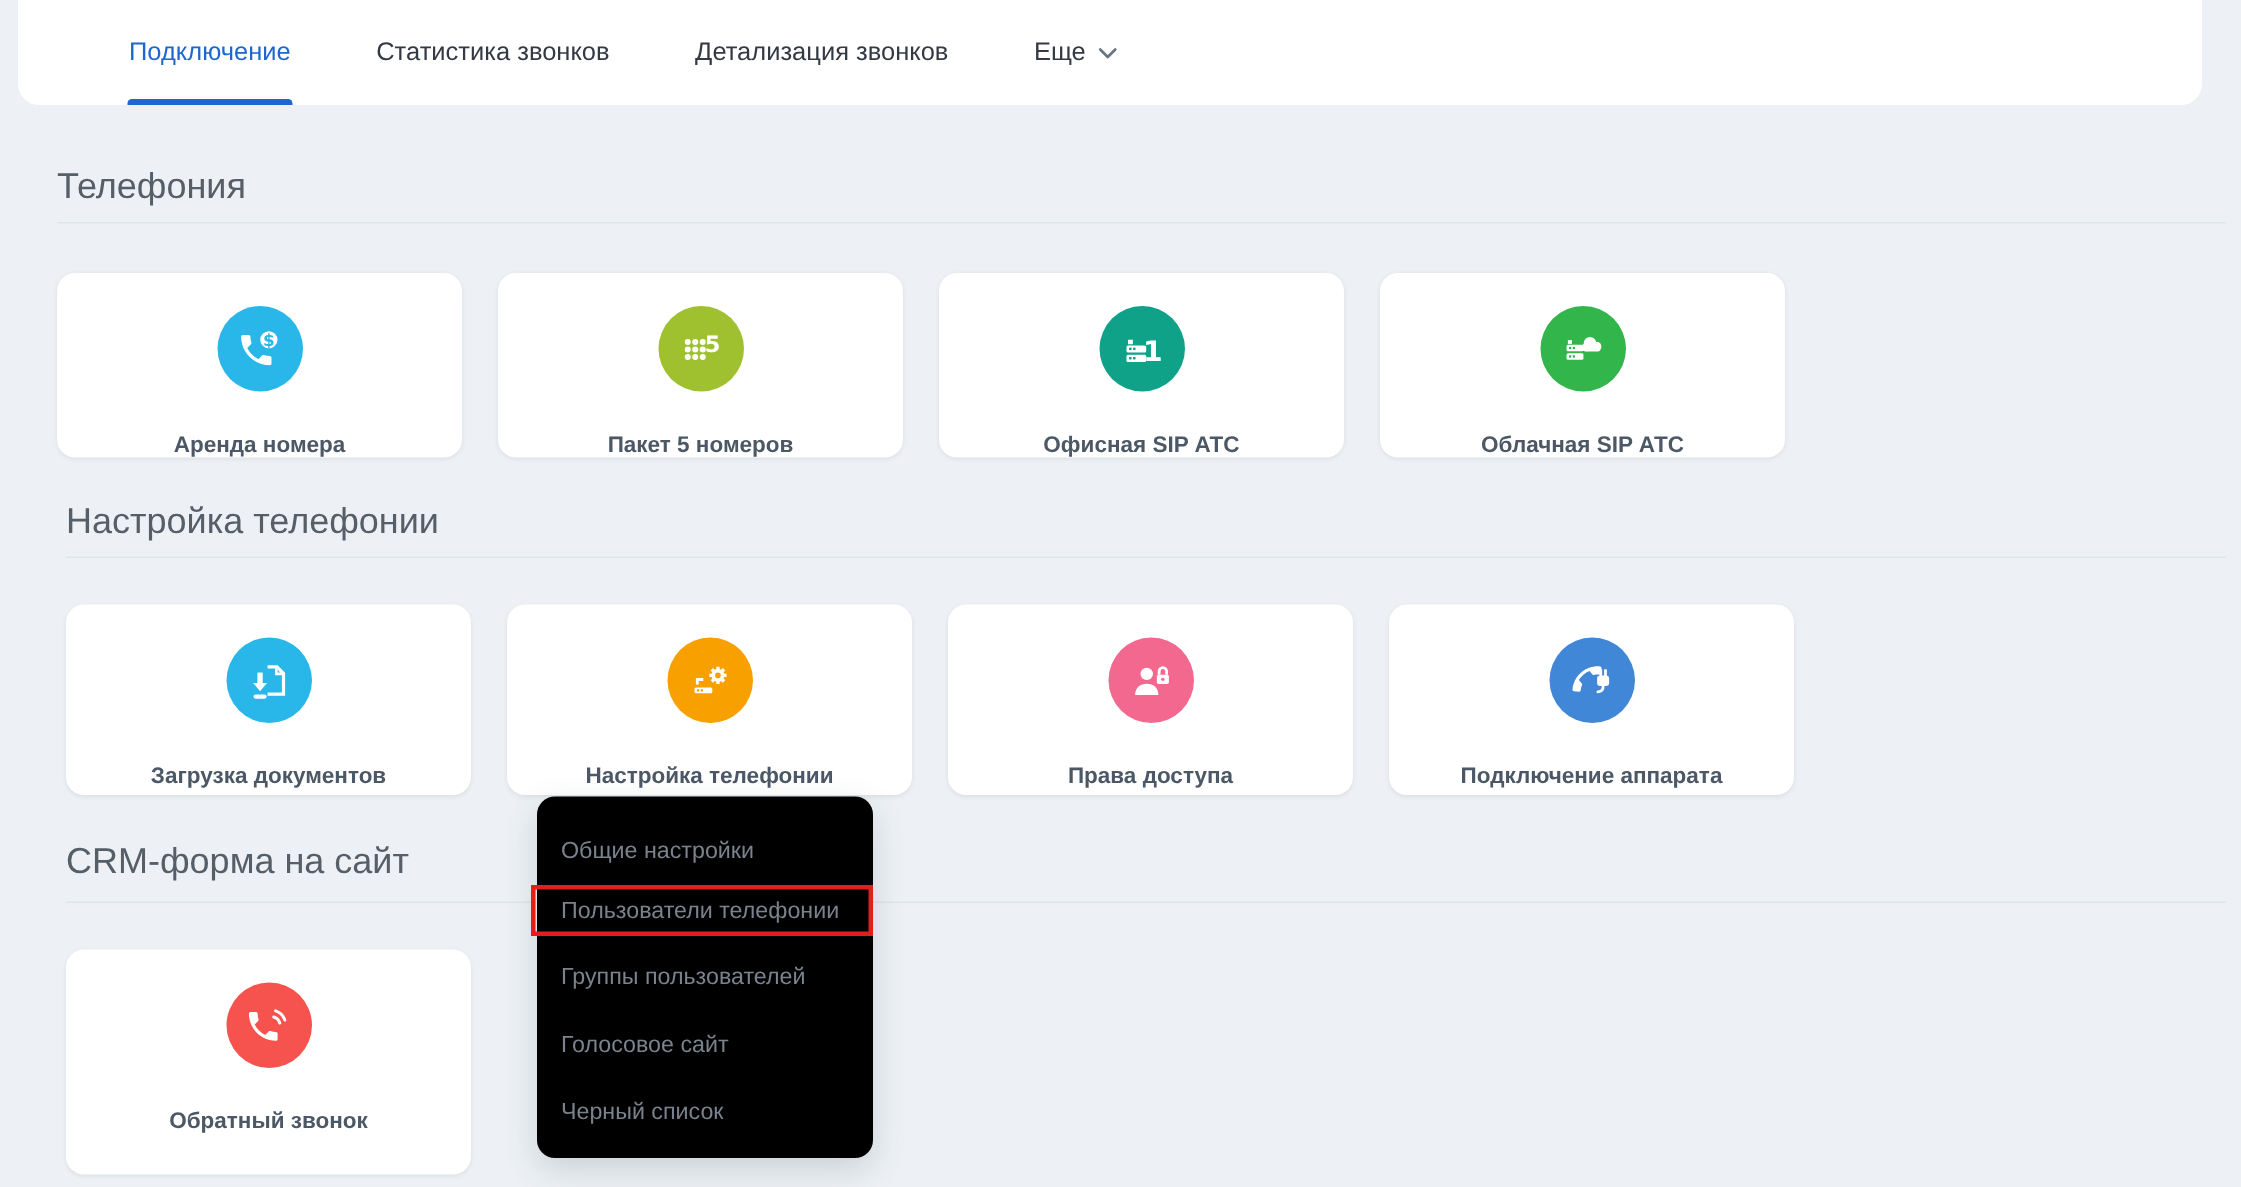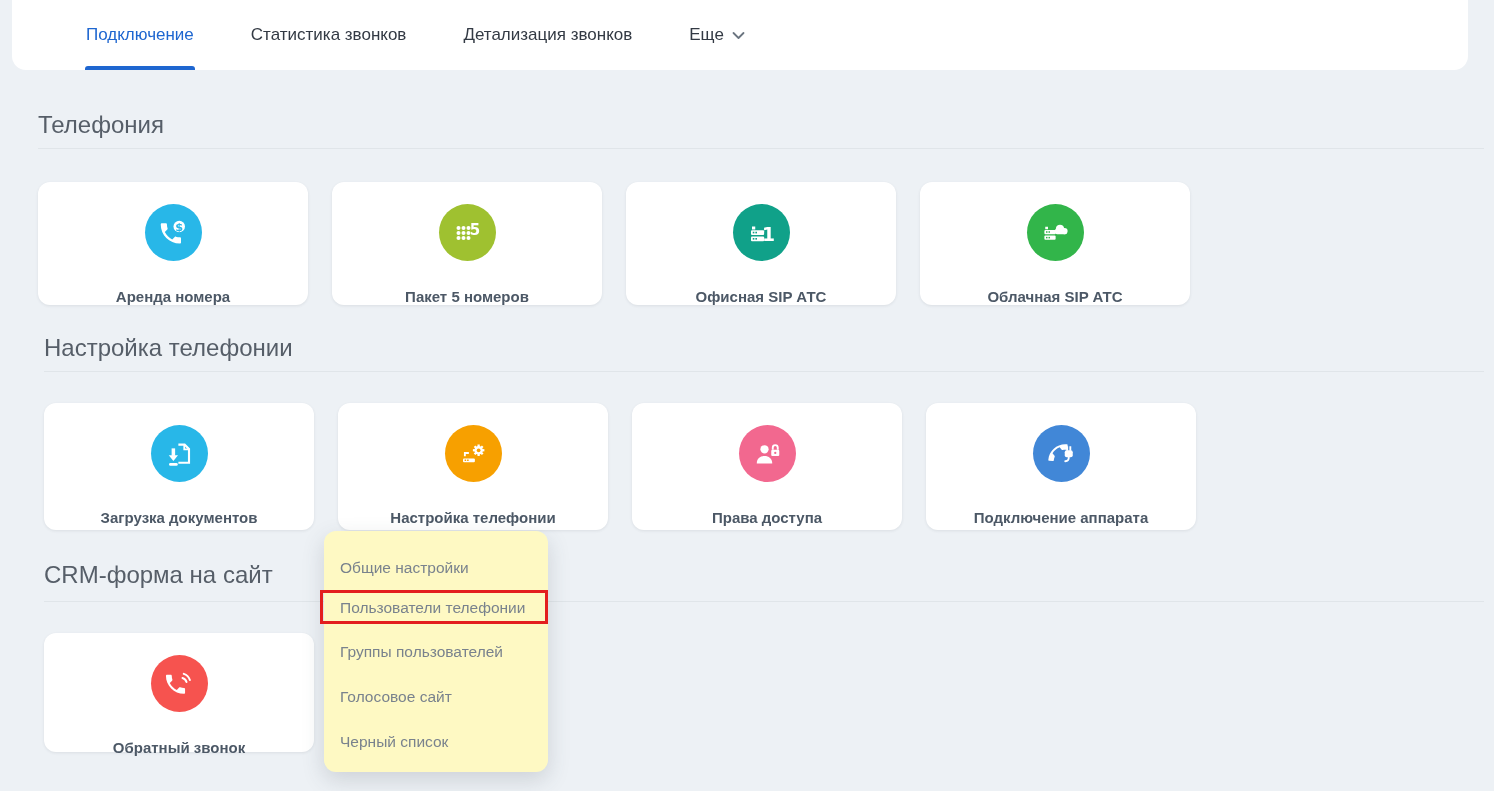--- a/index.html
+++ b/index.html
@@ -34,35 +34,35 @@
 
   .cards-row { position:absolute; display:flex; gap:24px; }
   .card {
     width:270px; background:#ffffff; border-radius:12px;
     box-shadow:0 1px 3px rgba(55,65,80,.10);
     display:flex; flex-direction:column; align-items:center;
     padding-top:22px; cursor:pointer;
   }
   .row-1 .card { height:123px; }
   .row-2 .card { height:127px; }
-  .row-3 .card { height:119px; }
+  .row-3 .card { height:150px; }
   .card-circle {
     width:57px; height:57px; border-radius:50%;
     display:flex; align-items:center; justify-content:center;
     flex:none;
   }
   .card-label {
     margin-top:27px; font-size:15px; font-weight:bold; color:#4c5866;
     white-space:nowrap;
   }
 
   
   .dropdown {
-    position:absolute; left:324px; top:531px; width:224px; height:241px;
-    background:#fef9c3; border-radius:12px;
+    position:absolute; left:358px; top:531px; width:224px; height:241px;
+    background:#000000; border-radius:12px;
     box-shadow:0 8px 22px rgba(60,70,85,.18);
     z-index:10;
   }
   .menu-item {
     position:absolute; left:16px; height:20px; line-height:20px;
     font-size:15.5px; color:#79828d; cursor:pointer; white-space:nowrap;
   }
   .highlight-box {
     position:absolute; left:-4px; top:59px; width:228px; height:34px;
     border:3px solid #e31e1e; background:transparent; z-index:11;

